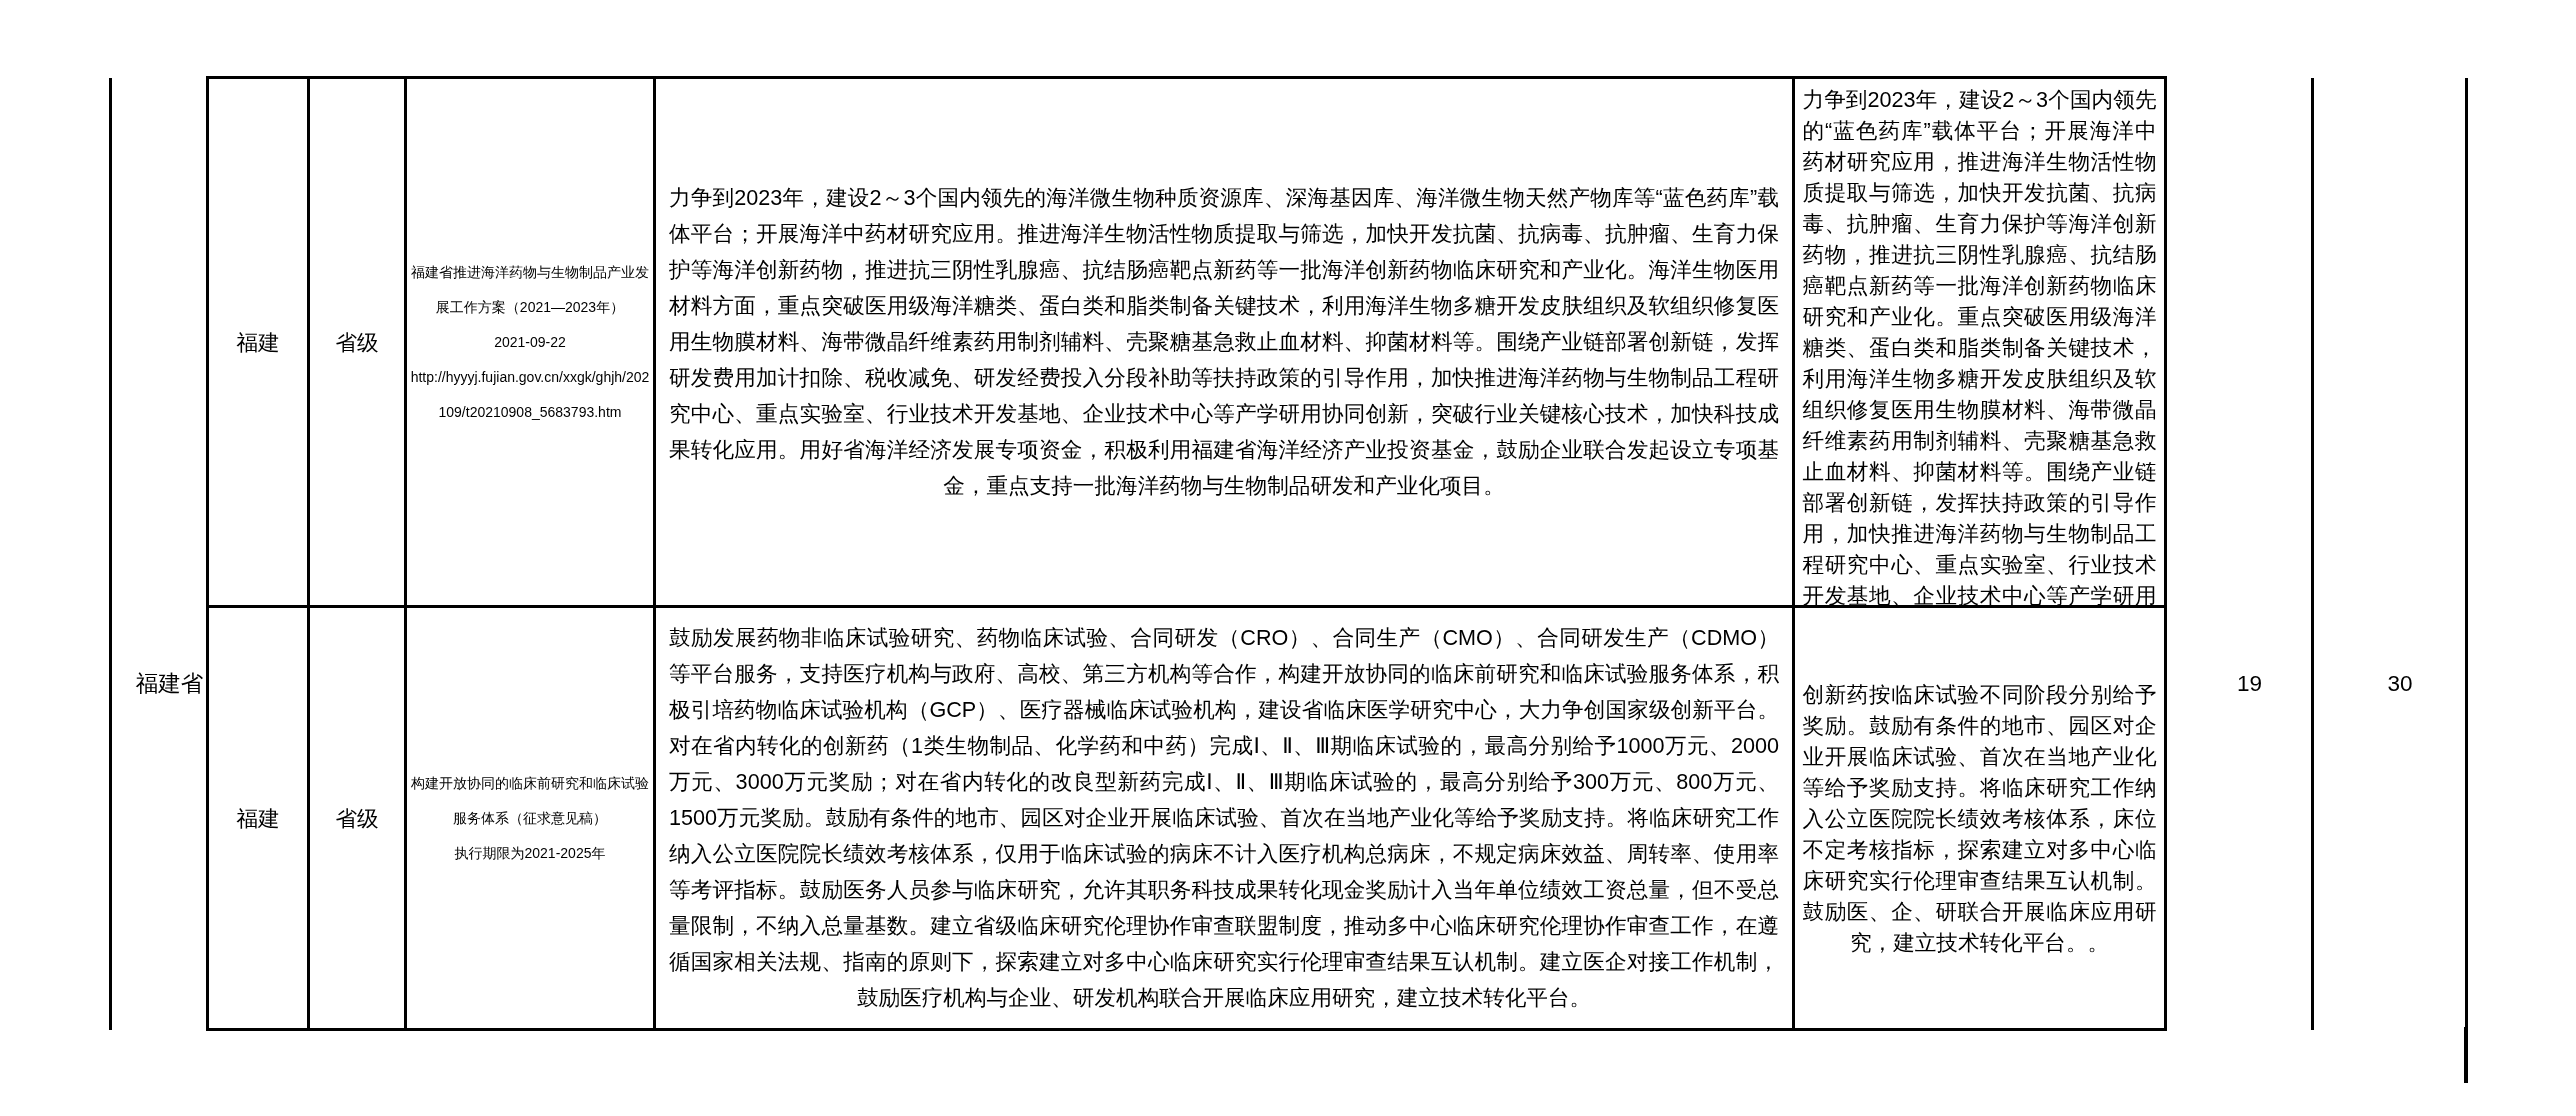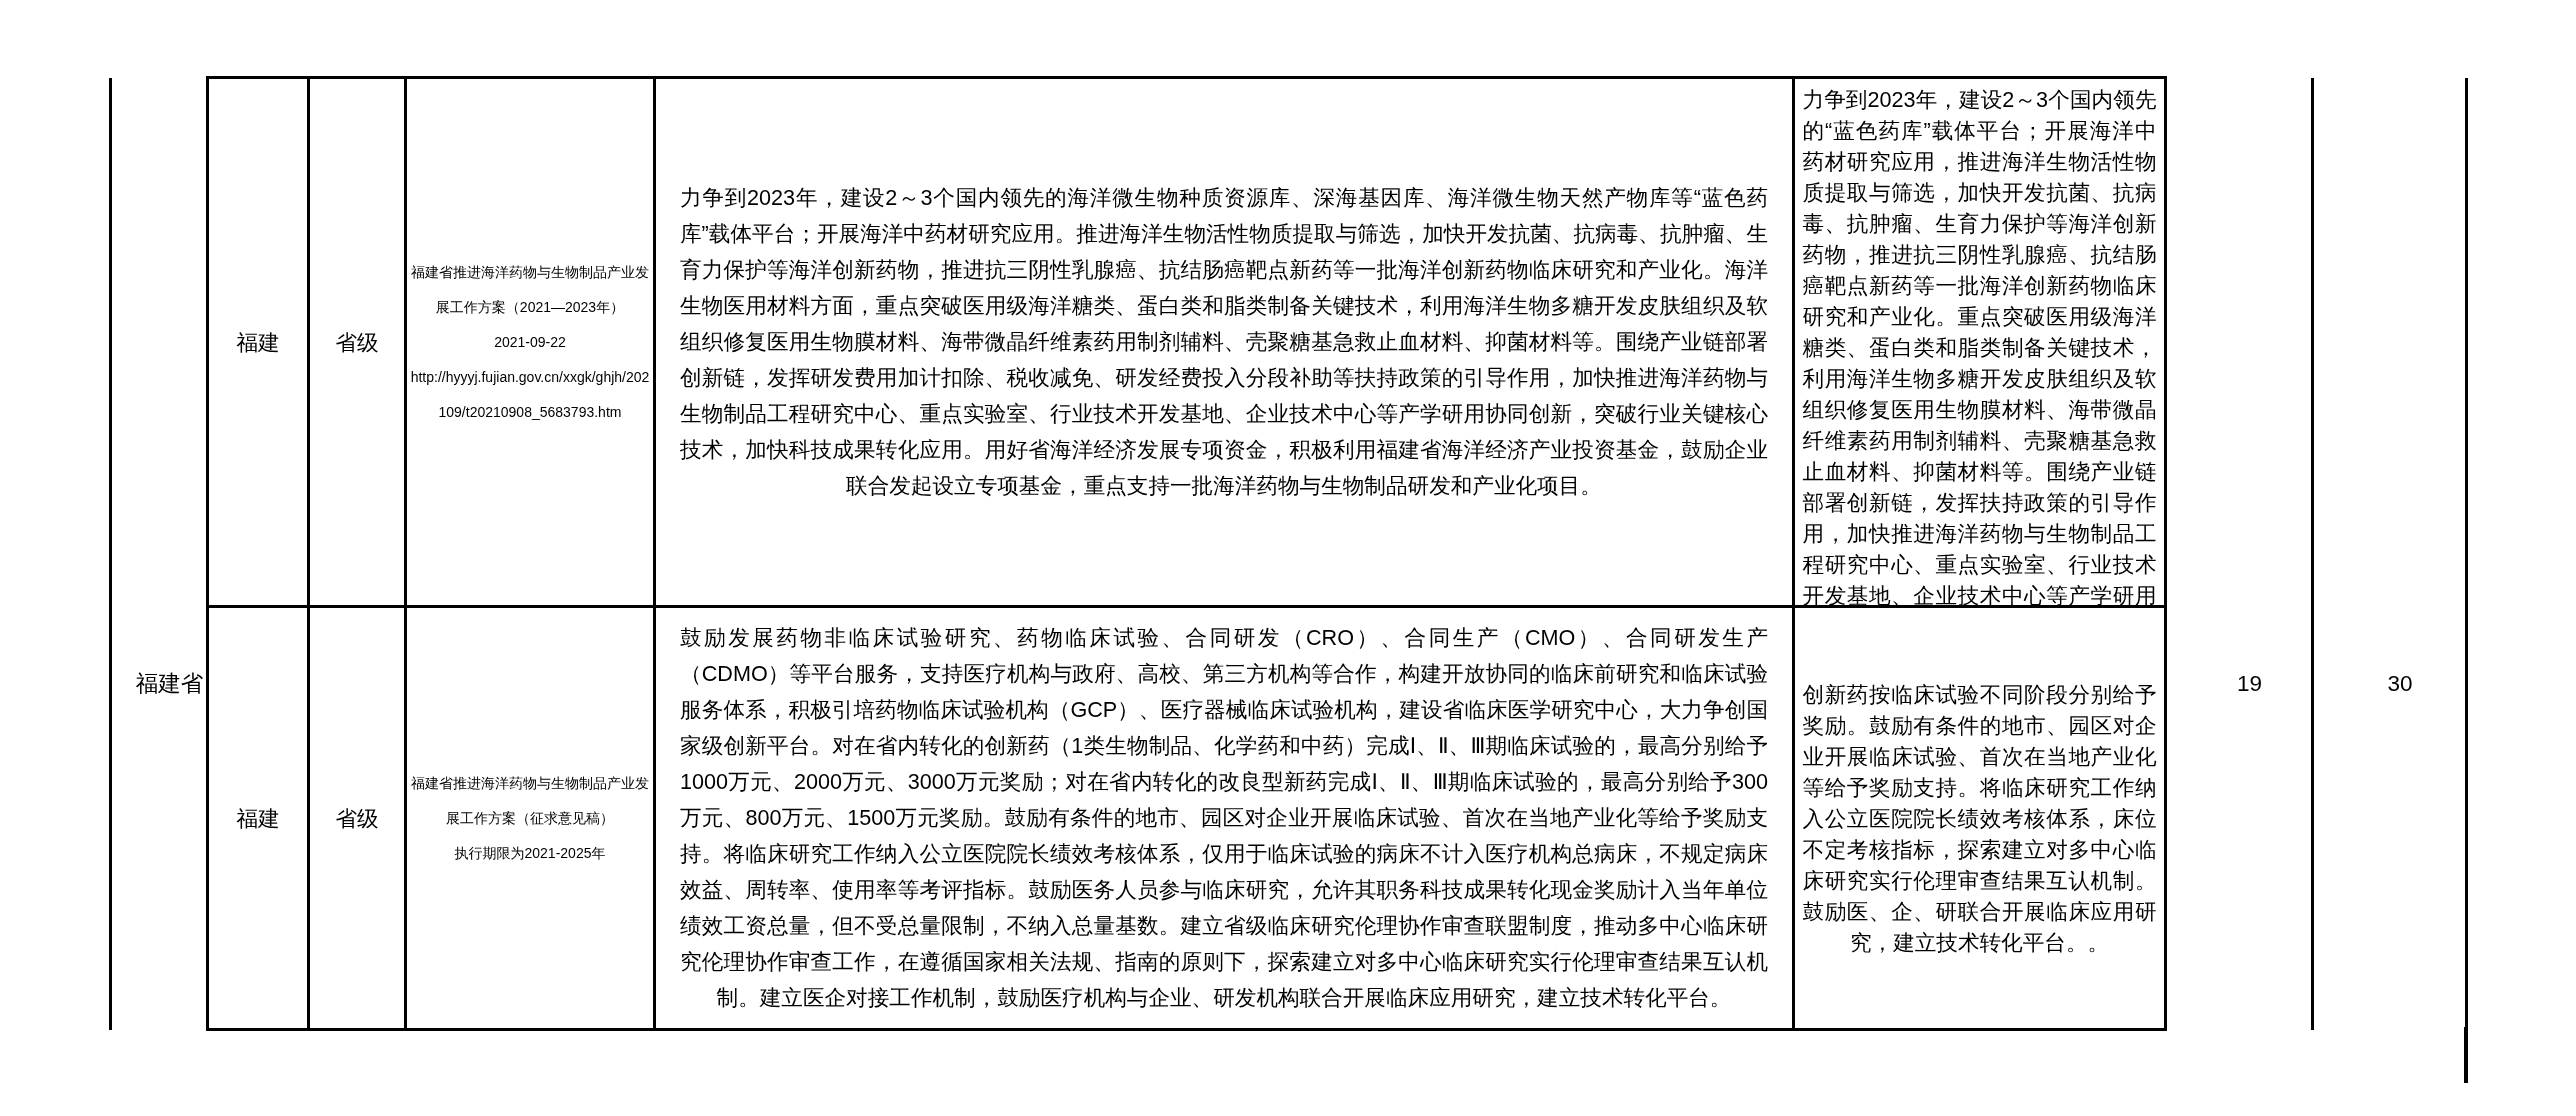--- a/index.html
+++ b/index.html
@@ -15,21 +15,21 @@
   .span-content{margin-top:592px;text-align:center;font-size:22.5px;line-height:28px;margin-left:21px;}
 
   .h1{height:521px;}
   .h2{height:415px;}
   .vflex{display:flex;flex-direction:column;justify-content:center;}
 
   .title-cell .txt{font-size:14px;line-height:35px;text-align:center;padding:0 2.8px;}
   .url{word-break:break-all;}
 
   .content-txt{font-size:21.6px;line-height:36px;text-align:justify;text-justify:inter-character;
-               text-align-last:center;padding:0 24px;}
+               text-align-last:center;padding:0 13px;}
   .summary-txt{font-size:21.6px;line-height:31px;text-align:justify;text-justify:inter-character;
                padding:0 7.5px;}
   .summary-top{padding-top:4.7px;overflow:hidden;}
   .last-center{text-align-last:center;}
   .last-left{text-align-last:left;}
 
   .right-line-ext{position:absolute;left:2464px;top:1027px;width:3.7px;height:56px;background:#000;}
 </style>
 </head>
 <body>
@@ -86,21 +86,21 @@
 
     <tr style="height:423px">
       <td class="cell-sm">
         <span>福建</span>
       </td>
       <td class="cell-sm">
         <span>省级</span>
       </td>
       <td class="title-cell">
         <div class="h2 vflex">
-          <div class="txt">福建省推进海洋药物与生物制品产业发展工作方案（征求意见稿）</div>
+          <div class="txt">构建开放协同的临床前研究和临床试验服务体系（征求意见稿）</div>
           <div class="txt">执行期限为2021-2025年</div>
         </div>
       </td>
       <td>
         <div class="h2 vflex">
           <div class="content-txt">鼓励发展药物非临床试验研究、药物临床试验、合同研发（CRO）、合同生产（CMO）、合同研发生产（CDMO）等平台服务，支持医疗机构与政府、高校、第三方机构等合作，构建开放协同的临床前研究和临床试验服务体系，积极引培药物临床试验机构（GCP）、医疗器械临床试验机构，建设省临床医学研究中心，大力争创国家级创新平台。对在省内转化的创新药（1类生物制品、化学药和中药）完成Ⅰ、Ⅱ、Ⅲ期临床试验的，最高分别给予1000万元、2000万元、3000万元奖励；对在省内转化的改良型新药完成Ⅰ、Ⅱ、Ⅲ期临床试验的，最高分别给予300万元、800万元、1500万元奖励。鼓励有条件的地市、园区对企业开展临床试验、首次在当地产业化等给予奖励支持。将临床研究工作纳入公立医院院长绩效考核体系，仅用于临床试验的病床不计入医疗机构总病床，不规定病床效益、周转率、使用率等考评指标。鼓励医务人员参与临床研究，允许其职务科技成果转化现金奖励计入当年单位绩效工资总量，但不受总量限制，不纳入总量基数。建立省级临床研究伦理协作审查联盟制度，推动多中心临床研究伦理协作审查工作，在遵循国家相关法规、指南的原则下，探索建立对多中心临床研究实行伦理审查结果互认机制。建立医企对接工作机制，鼓励医疗机构与企业、研发机构联合开展临床应用研究，建立技术转化平台。</div>
         </div>
       </td>
       <td>
         <div class="h2 vflex">

